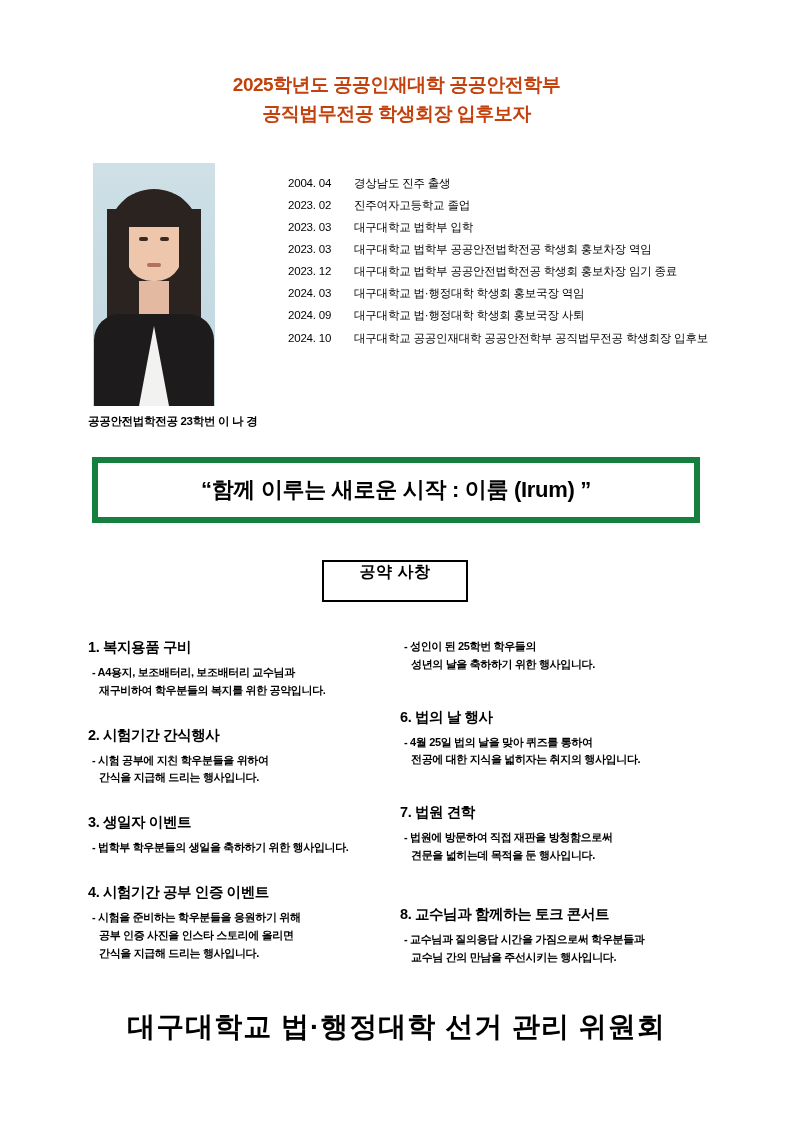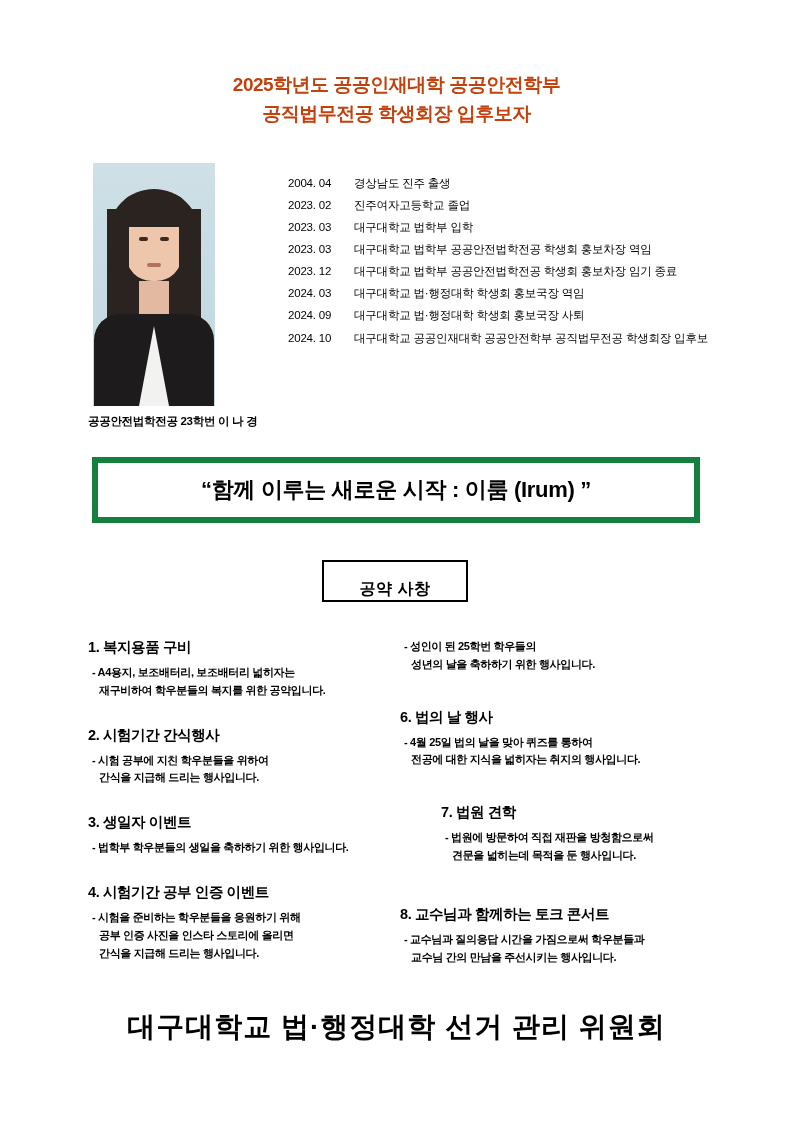--- a/index.html
+++ b/index.html
@@ -194,21 +194,21 @@
   
   .pledge-head-box {
     position: absolute;
     top: 560px;
     left: 322px;
     width: 146px;
     height: 42px;
     border: 2px solid #000;
     box-sizing: border-box;
     display: flex;
-    align-items: flex-end;
+    align-items: flex-start;
     justify-content: center;
   }
   .pledge-head-text {
     font-size: 16px;
     font-weight: bold;
     letter-spacing: 0.5px;
   }
 
   
   .pledges {
@@ -237,21 +237,21 @@
     letter-spacing: -0.35px;
     line-height: 1.62;
     padding-left: 11px;
   }
   .pledge-desc-line.first {
     padding-left: 4px;
   }
 
   
   .col-right .pledge-item.gap-lg { margin-bottom: 34px; }
-  .col-right .pledge-item.gap-xl { margin-bottom: 40px; margin-left: 41px; }
+  .col-right .pledge-item.gap-xl { margin-bottom: 40px; }
   .col-left .pledge-item.gap-lg { margin-bottom: 26px; }
 
   
   .footer {
     position: absolute;
     top: 1008px;
     left: 0;
     width: 793px;
     text-align: center;
     font-size: 28px;
@@ -322,21 +322,21 @@
   <div class="pledge-head-box">
     <div class="pledge-head-text">공약 사창</div>
   </div>
 
   <div class="pledges">
 
     <div class="pledge-col col-left">
 
       <div class="pledge-item gap-lg">
         <div class="pledge-title">1. 복지용품 구비</div>
-        <div class="pledge-desc-line first">- A4용지, 보조배터리, 보조배터리 넓히자는</div>
+        <div class="pledge-desc-line first">- A4용지, 보조배터리, 보조배터리 교수님과</div>
         <div class="pledge-desc-line">재구비하여 학우분들의 복지를 위한 공약입니다.</div>
       </div>
 
       <div class="pledge-item gap-lg">
         <div class="pledge-title">2. 시험기간 간식행사</div>
         <div class="pledge-desc-line first">- 시험 공부에 지친 학우분들을 위하여</div>
         <div class="pledge-desc-line">간식을 지급해 드리는 행사입니다.</div>
       </div>
 
       <div class="pledge-item gap-lg">

